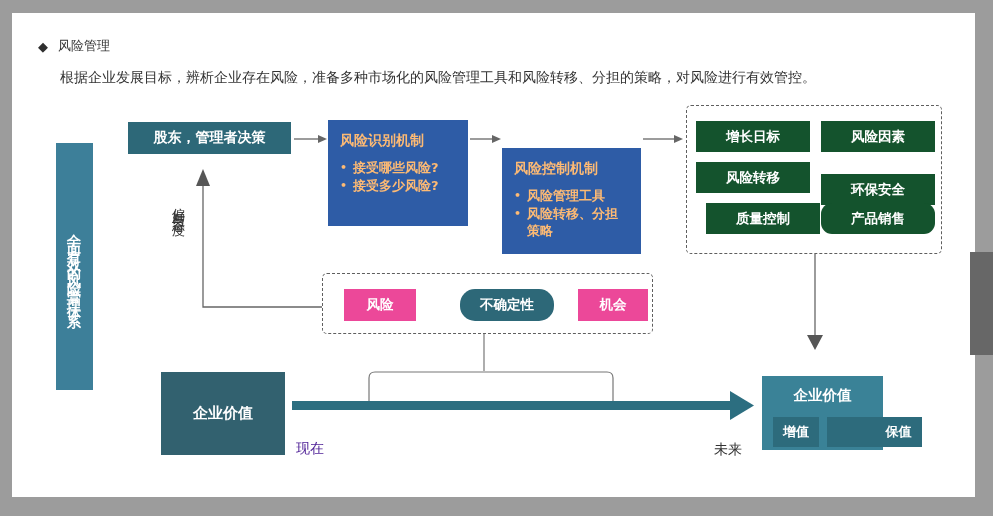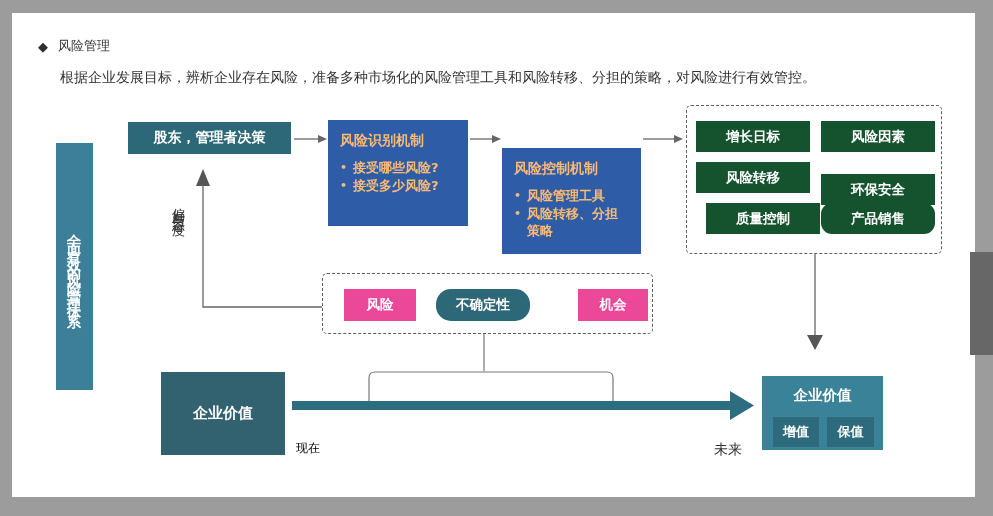--- a/index.html
+++ b/index.html
@@ -46,30 +46,30 @@
   .target-box{width:114px;height:31px;font-size:13.5px;}
 
   #middle-dashed{left:322px;top:273px;width:331px;height:61px;}
   .mid-box{height:32px;font-size:13.5px;}
 
   #pref-label{left:169px;top:197px;height:100px;display:flex;align-items:flex-start;}
   #pref-label span{writing-mode:vertical-rl;text-orientation:upright;
     font-size:13px;color:#333;letter-spacing:3px;}
 
   #value-now-box{left:161px;top:372px;width:124px;height:83px;background:#32616f;font-size:15px;}
-  #now-label{left:296px;top:440px;font-size:12px;color:#000000;}
+  #now-label{left:296px;top:440px;font-size:14px;color:#4c1d95;}
   #future-label{left:714px;top:441px;font-size:14px;color:#333;}
 
   #value-future-box{left:762px;top:376px;width:121px;height:74px;background:#3a8297;}
   #value-future-title{position:absolute;left:0;top:10px;width:100%;text-align:center;
     color:#fff;font-weight:bold;font-size:14.5px;}
   .badge{position:absolute;top:41px;height:30px;background:#2d6b7c;color:#fff;
     font-weight:bold;font-size:13px;display:flex;align-items:center;justify-content:center;}
   #badge-gain{left:11px;width:46px;}
-  #badge-keep{left:65px;width:47px;}
+  #badge-keep{left:65px;width:47px;padding-left:48px;}
 
   #scroll-thumb{left:970px;top:252px;width:23px;height:103px;background:#676767;}
 </style>
 </head>
 <body>
 
 <div id="stage">
   <div id="page" class="abs"></div>
 
   <svg id="lines" class="abs" viewBox="0 0 993 516" xmlns="http://www.w3.org/2000/svg">
@@ -154,21 +154,21 @@
     <div class="abs cbox blue target-box" style="left:9px;top:15px;">增长日标</div>
     <div class="abs cbox blue target-box" style="left:134px;top:15px;">风险因素</div>
     <div class="abs cbox blue target-box" style="left:9px;top:56px;">风险转移</div>
     <div class="abs cbox blue target-box" style="left:134px;top:56px;margin-top:12px;">环保安全</div>
     <div class="abs cbox blue target-box" style="left:19px;top:97px;">质量控制</div>
     <div class="abs cbox blue target-box" style="left:134px;top:97px;border-radius:11px;">产品销售</div>
   </div>
 
   <div id="middle-dashed" class="abs dashed">
     <div class="abs cbox tealmid mid-box" style="left:21px;top:15px;width:72px;">风险</div>
-    <div class="abs cbox slate mid-box" style="left:113px;top:15px;width:94px;border-radius:15px;">不确定性</div>
+    <div class="abs cbox slate mid-box" style="left:137px;top:15px;width:94px;border-radius:15px;">不确定性</div>
     <div class="abs cbox tealmid mid-box" style="left:255px;top:15px;width:70px;">机会</div>
   </div>
 
   <div id="value-now-box" class="abs cbox">企业价值</div>
   <div id="now-label" class="abs">现在</div>
   <div id="future-label" class="abs">未来</div>
 
   <div id="value-future-box" class="abs">
     <div id="value-future-title">企业价值</div>
     <div id="badge-gain" class="badge">增值</div>

